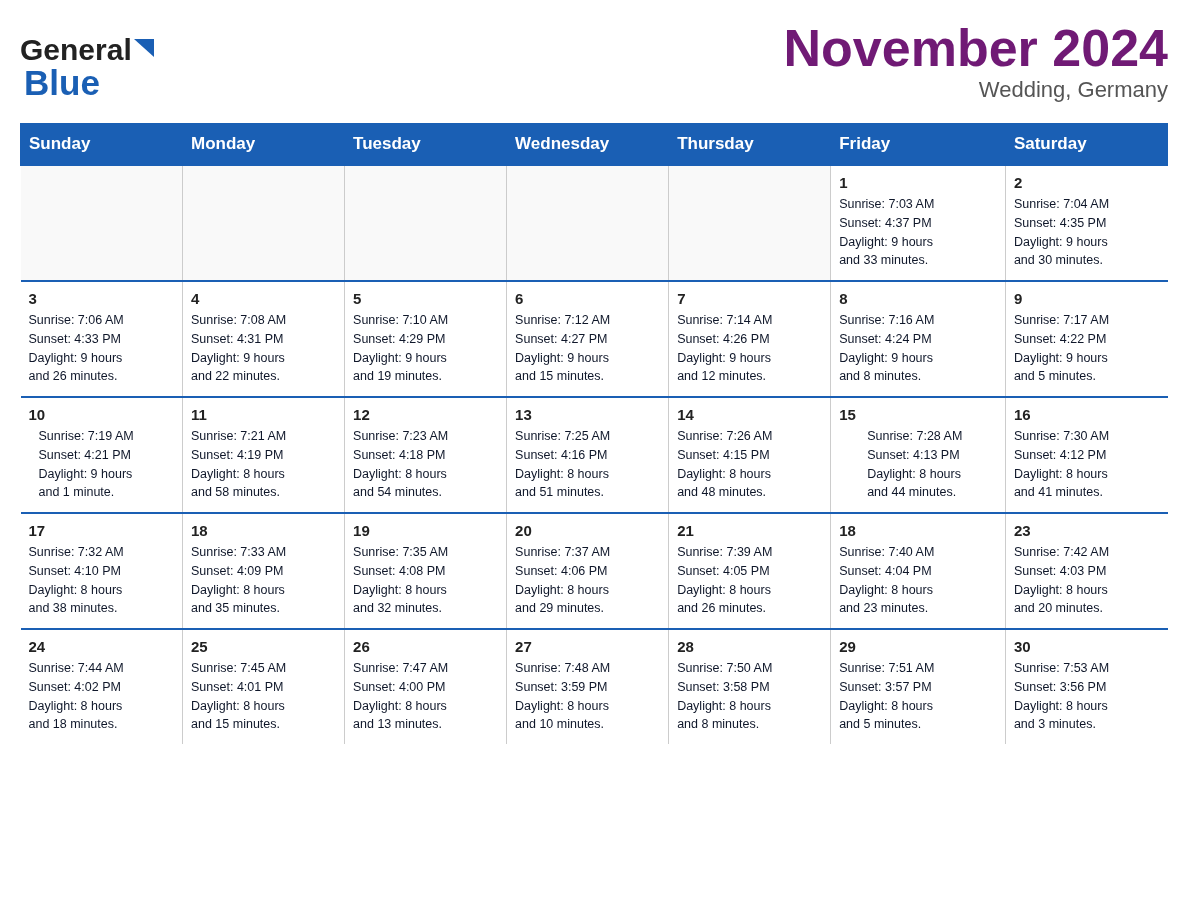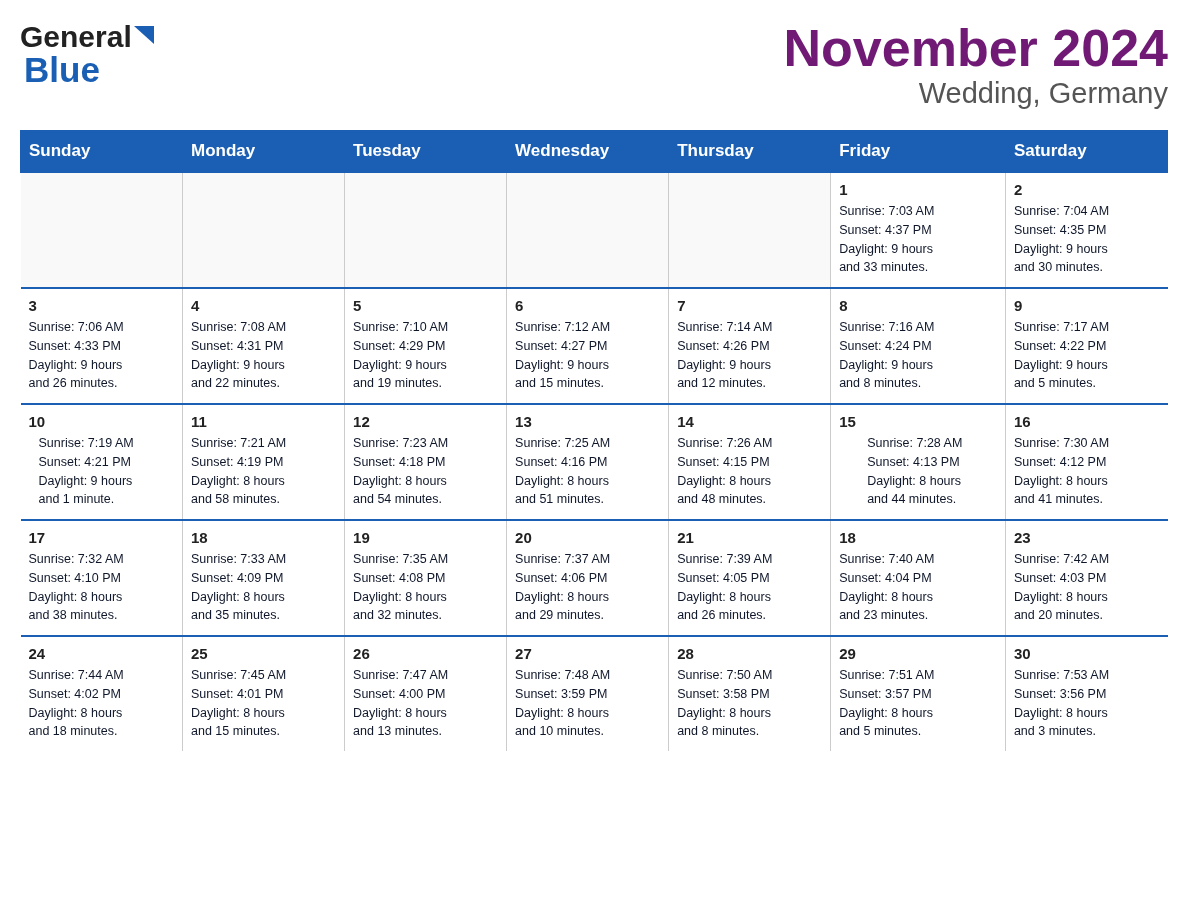--- a/index.html
+++ b/index.html
@@ -6,39 +6,39 @@
     body {
       font-family: Arial, sans-serif;
       background: #fff;
       padding: 20px;
       width: 1188px;
       min-height: 918px;
     }
     .header {
       display: flex;
       justify-content: space-between;
-      align-items: flex-start;
+      align-items: flex-end;
       margin-bottom: 20px;
     }
     .logo {
       display: flex;
       flex-direction: column;
       align-items: flex-start;
     }
     .title-block {
       text-align: right;
     }
     .calendar-title {
       font-size: 52px;
       font-weight: bold;
       color: #701a75;
       line-height: 1.1;
     }
     .calendar-subtitle {
-      font-size: 29px;
+      font-size: 22px;
       color: #555;
     }
     table {
       width: 100%;
       border-collapse: collapse;
       margin-top: 10px;
     }
     thead tr th {
       background-color: #1a5fb4;
       color: #fff;

